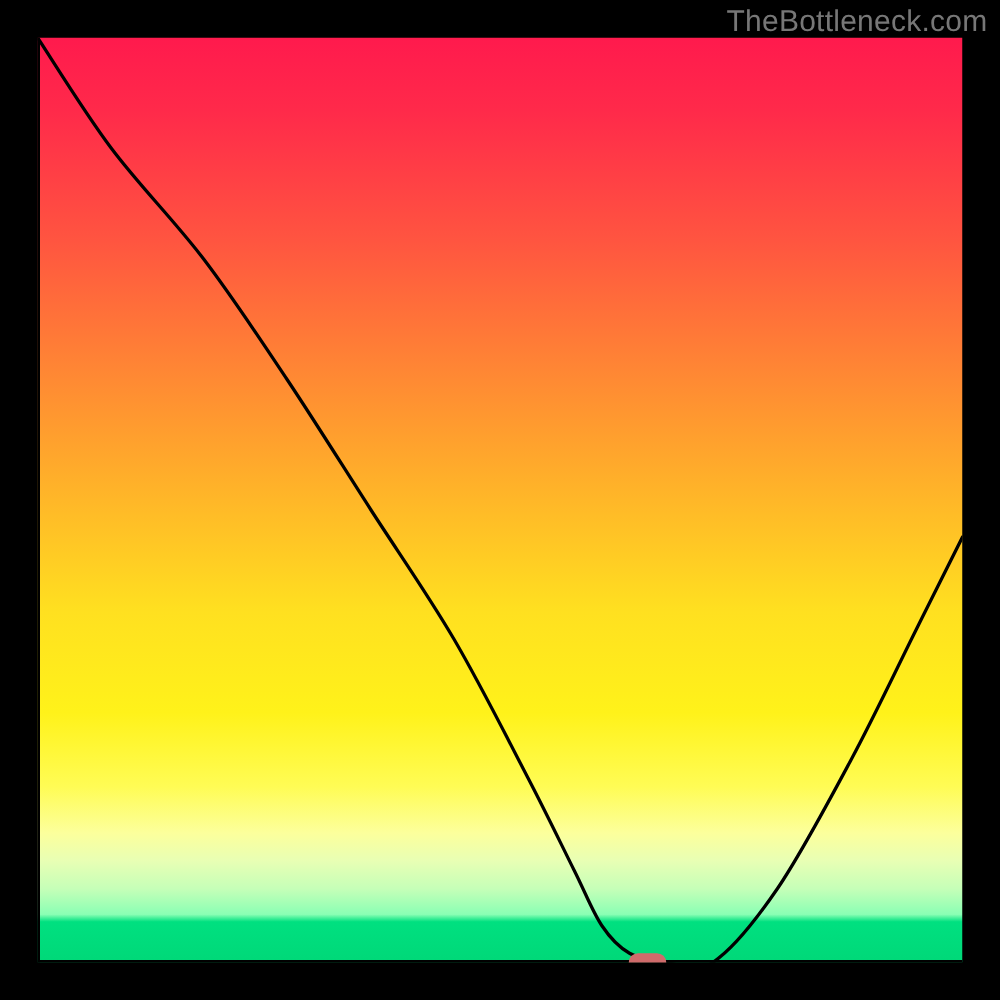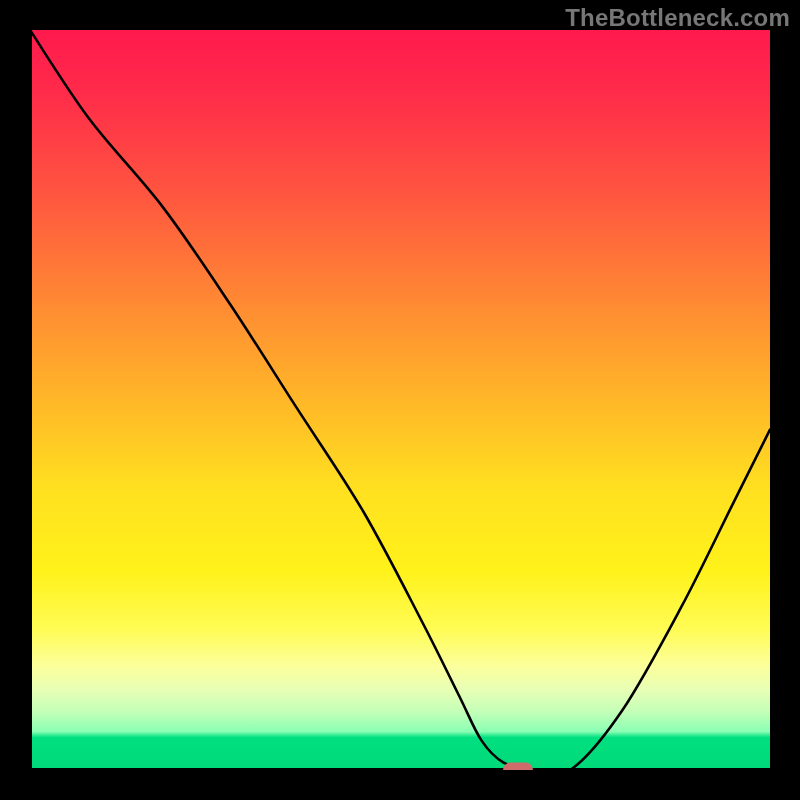--- a/index.html
+++ b/index.html
@@ -14,21 +14,21 @@
     position: relative;
     width: 800px;
     height: 800px;
   }
   .watermark {
     position: absolute;
     top: 4px;
     right: 10px;
     color: #777;
     font-size: 24px;
-    font-weight: 700;
+    font-weight: 400;
     z-index: 10;
     letter-spacing: 0.2px;
   }
   .plot-area {
     position: absolute;
     left: 30px;
     top: 30px;
     width: 740px;
     height: 740px;
     overflow: hidden;

